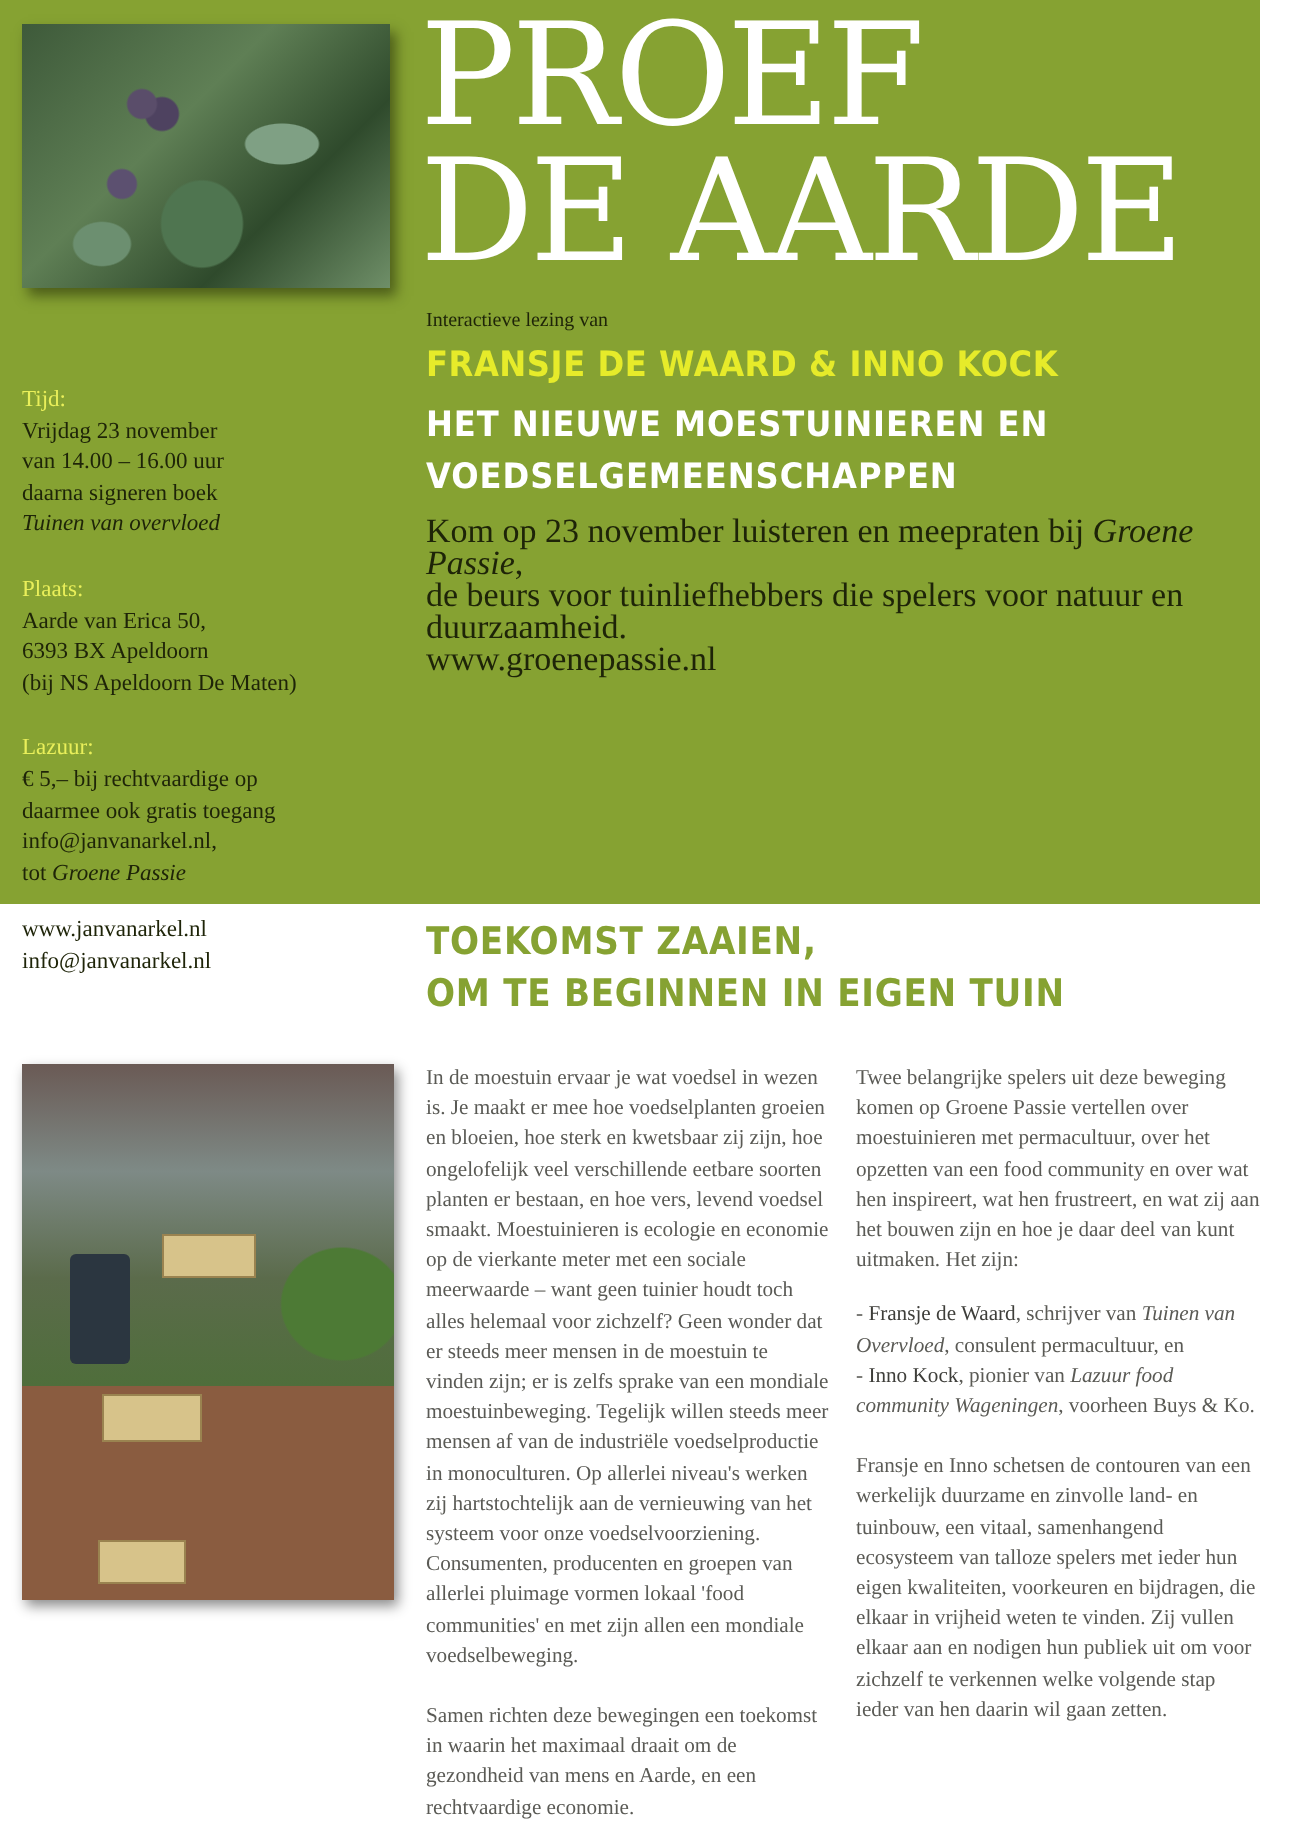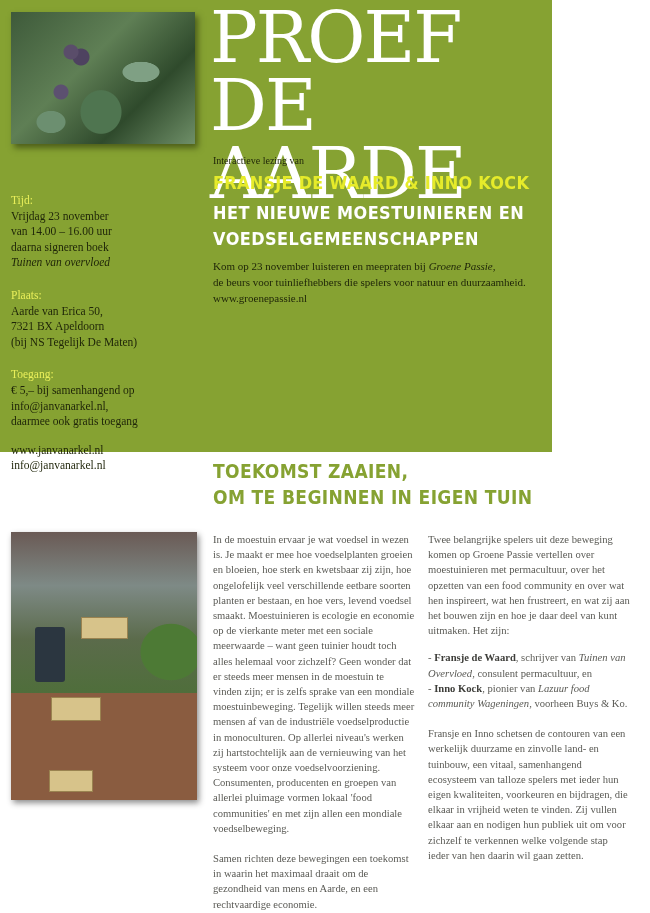--- a/index.html
+++ b/index.html
@@ -1,18 +1,18 @@
 <!DOCTYPE html>
 <html><head>
 <meta charset="utf-8">
 <style>
   html, body { margin:0; padding:0; }
   body { width:650px; height:913px; background:#fff; position:relative; overflow:hidden;
          font-family:"Liberation Serif","DejaVu Serif",serif; }
-  .green-panel { position:absolute; left:0; top:0; width:552px; height:452px; background:#86a232; }
+  .green-panel { position:absolute; left:0; top:0; width:630px; height:452px; background:#86a232; }
   .top-photo { position:absolute; left:11px; top:12px; width:184px; height:132px;
     background:
       radial-gradient(circle at 60px 40px, #5a4d6a 0 7px, transparent 8px),
       radial-gradient(circle at 70px 45px, #4e4260 0 8px, transparent 9px),
       radial-gradient(circle at 50px 80px, #5c5070 0 7px, transparent 8px),
       radial-gradient(ellipse at 130px 60px, #7fa084 0 18px, transparent 19px),
       radial-gradient(ellipse at 40px 110px, #6c8f70 0 14px, transparent 15px),
       radial-gradient(ellipse at 90px 100px, #4f7550 0 20px, transparent 21px),
       linear-gradient(135deg, #3e5a3a 0%, #5f7f55 40%, #2f4a2c 70%, #6f8f68 100%);
     box-shadow: 3px 4px 6px rgba(40,50,10,0.6); }
@@ -20,37 +20,37 @@
     font-size:71px; line-height:68px; letter-spacing:-2px; margin:0; font-weight:normal; }
   .info { position:absolute; left:11px; top:176px; width:190px; font-size:11.5px; line-height:15.6px; color:#1e2408; }
   .info .lbl { color:#e9ef5a;margin-top:17px; }
   .info .it { font-style:italic; }
   .info .gap { height:13px; }
   .sub-intro { position:absolute; left:213px; top:155px; font-size:10px; color:#1e2408; }
   .speakers { position:absolute; left:213px; top:173px; font-family:"DejaVu Sans",sans-serif; font-weight:bold;
      color:#e6eb2a; font-size:17.5px; letter-spacing:0.3px; white-space:nowrap; transform:scaleX(0.92); transform-origin:left; }
   .topic { position:absolute; left:213px; top:200px; font-family:"DejaVu Sans",sans-serif; font-weight:bold;
      color:#fff; font-size:17.5px; line-height:26px; letter-spacing:0.5px; transform:scaleX(0.92); transform-origin:left; }
-  .desc { position:absolute; left:213px; top:258px; font-size:11px; line-height:16px; color:#1e2408; }
+  .desc { position:absolute; left:213px; top:258px; font-size:17px; line-height:16px; color:#1e2408; }
   .desc .it { font-style:italic; }
   .section-heading { position:absolute; left:213px; top:458px; font-family:"DejaVu Sans",sans-serif; font-weight:bold;
      color:#86a232; font-size:19px; line-height:26px; letter-spacing:0.4px; transform:scaleX(0.9); transform-origin:left; }
   .garden-photo { position:absolute; left:11px; top:532px; width:186px; height:268px;
     background:
       linear-gradient(180deg, transparent 0 60%, #8a5c40 60% 100%),
       radial-gradient(ellipse at 40px 200px, #b85a36 0 16px, transparent 17px),
       radial-gradient(ellipse at 150px 210px, #6d9b4a 0 32px, transparent 33px),
       radial-gradient(ellipse at 160px 120px, #4d7a35 0 30px, transparent 31px),
       linear-gradient(180deg, #6a5a55 0%, #7e8a86 20%, #5b6b4b 40%, #4f6e3b 60%, #7a6652 80%, #5e4e3f 100%);
     box-shadow: 2px 3px 6px rgba(0,0,0,0.45); }
   .gp-bin { position:absolute; left:24px; top:95px; width:30px; height:55px; background:#2b3640; border-radius:3px; }
   .gp-crate { position:absolute; background:#d7c38a; border:1px solid #9a8350; }
   .col { position:absolute; top:532px; width:202px; font-size:10.6px; line-height:15.2px; color:#5a5a55; text-align:left; }
   .col p { margin:0 0 15px 0; }
-  .col .b { font-weight:bold; color:#3e3e3a; }
+  .col .b { font-weight:normal; color:#3e3e3a; }
   .col .it { font-style:italic; }
   .col1 { left:213px; }
   .col2 { left:428px; }
 </style>
 </head>
 <body>
 
 <div class="green-panel">
   <div class="top-photo"></div>
   <h1 class="title">
@@ -59,26 +59,27 @@
   </h1>
 
   <div class="info">
     <div class="lbl">Tijd:</div>
     <div>Vrijdag 23 november</div>
     <div>van 14.00 – 16.00 uur</div>
     <div>daarna signeren boek</div>
     <div class="it">Tuinen van overvloed</div>
     <div class="lbl">Plaats:</div>
     <div>Aarde van Erica 50,</div>
-    <div>7321 BX Apeldoorn</div>
-    <div>(bij NS Tegelijk De Maten)</div>
-    <div class="lbl">Toegang:</div>
-    <div>€ 5,– bij samenhangend op</div>
+    <div>6393 BX Apeldoorn</div>
+    <div>(bij NS Apeldoorn De Maten)</div>
+    <div class="lbl">Lazuur:</div>
+    <div>€ 5,– bij rechtvaardige op</div>
+    <div>daarmee ook gratis toegang</div>
     <div>info@janvanarkel.nl,</div>
-    <div>daarmee ook gratis toegang</div>
+    <div><span>tot </span><span class="it">Groene Passie</span></div>
     <div class="gap"></div>
     <div>www.janvanarkel.nl</div>
     <div>info@janvanarkel.nl</div>
   </div>
 
   <div class="sub-intro">Interactieve lezing van</div>
   <div class="speakers">FRANSJE DE WAARD &amp; INNO KOCK</div>
   <div class="topic">
     <span>HET NIEUWE MOESTUINIEREN EN</span><br>
     <span>VOEDSELGEMEENSCHAPPEN</span>

